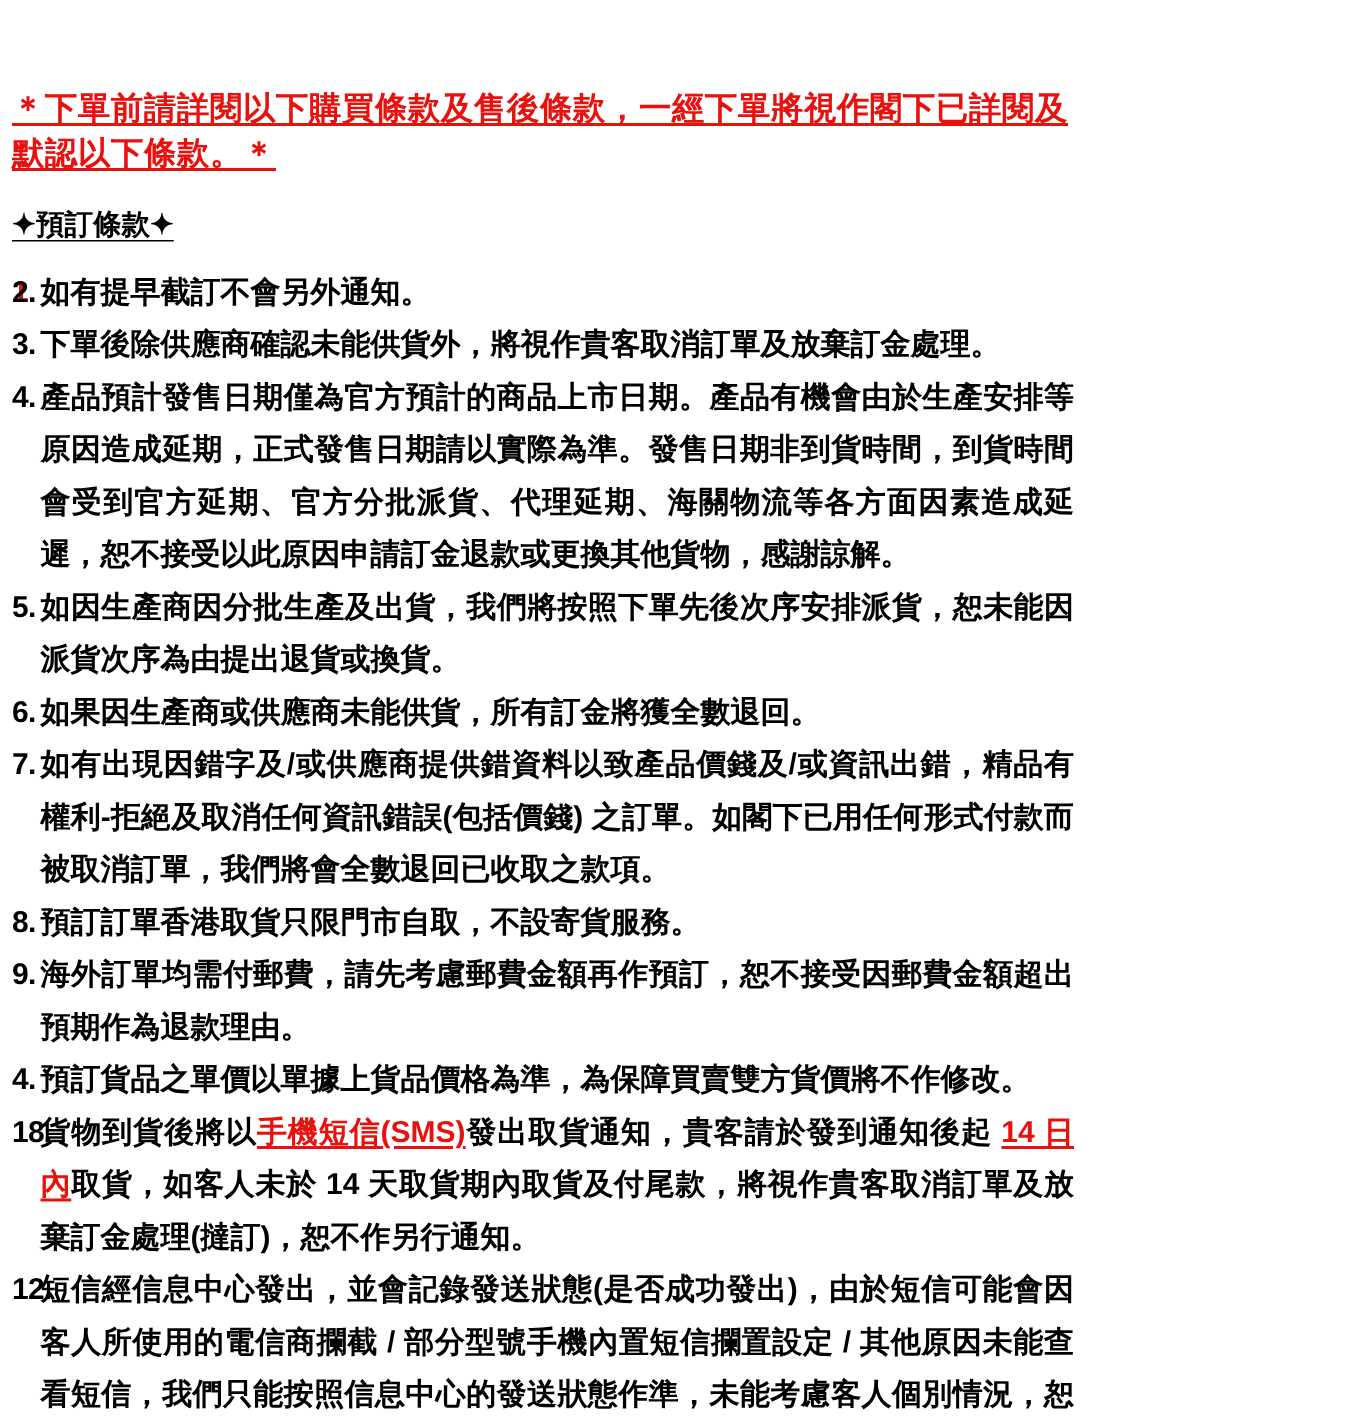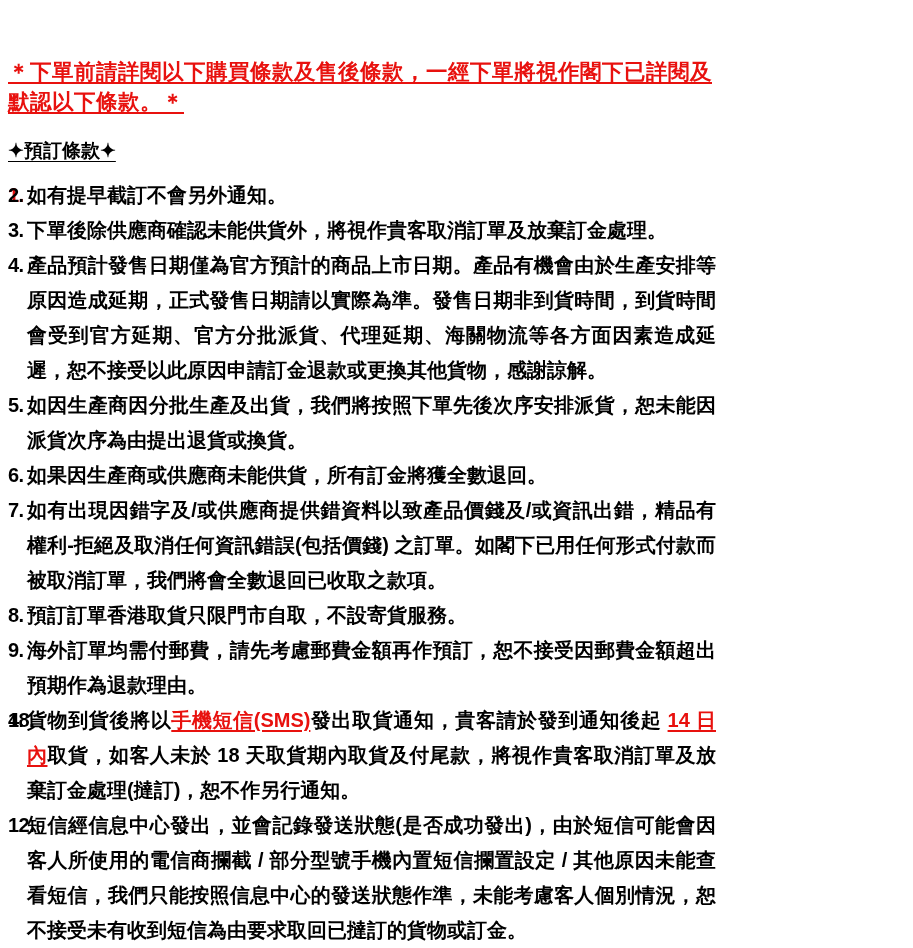--- a/index.html
+++ b/index.html
@@ -112,25 +112,25 @@
 
   <div class="term">
     <span class="num">8.</span><span class="body"><span class="plain">預訂訂單香港取貨只限門市自取，不設寄貨服務。</span></span>
   </div>
 
   <div class="term">
     <span class="num">9.</span><span class="body"><span class="plain">海外訂單均需付郵費，請先考慮郵費金額再作預訂，恕不接受因郵費金額超出預期作為退款理由。</span></span>
   </div>
 
   <div class="term">
-    <span class="num">4.</span>
+    <span class="num">4.</span><span class="body"><span class="plain">預訂貨品之單價以單據上貨品價格為準，為保障買賣雙方貨價將不作修改。</span></span>
   </div>
 
   <div class="term">
-    <span class="num">18.</span><span class="body"><span class="plain">貨物到貨後將以</span><span class="red-em">手機短信(SMS)</span><span class="plain">發出取貨通知，貴客請於發到通知後起 </span><span class="red-em">14 日內</span><span class="plain">取貨，如客人未於 18 天取貨期內取貨及付尾款，將視作貴客取消訂單及放棄訂金處理(撻訂)，恕不作另行通知。</span></span>
+    <span class="num">18.</span><span class="body"><span class="plain">貨物到貨後將以</span><span class="red-em">手機短信(SMS)</span><span class="plain">發出取貨通知，貴客請於發到通知後起 </span><span class="red-em">14 日內</span><span class="plain">取貨，如客人未於 14 天取貨期內取貨及付尾款，將視作貴客取消訂單及放棄訂金處理(撻訂)，恕不作另行通知。</span></span>
   </div>
 
   <div class="term">
     <span class="num">12.</span><span class="body"><span class="plain">短信經信息中心發出，並會記錄發送狀態(是否成功發出)，由於短信可能會因客人所使用的電信商攔截 / 部分型號手機內置短信攔置設定 / 其他原因未能查看短信，我們只能按照信息中心的發送狀態作準，未能考慮客人個別情況，恕不接受未有收到短信為由要求取回已撻訂的貨物或訂金。</span></span>
   </div>
 
   <div class="term">
     <span class="num">13.</span><span class="body"><span class="plain">有關更多網店購物詳情，請參閱 </span><a href="#" class="link">網店購物須知</a><span class="plain"> 。</span></span>
   </div>
 </div>

